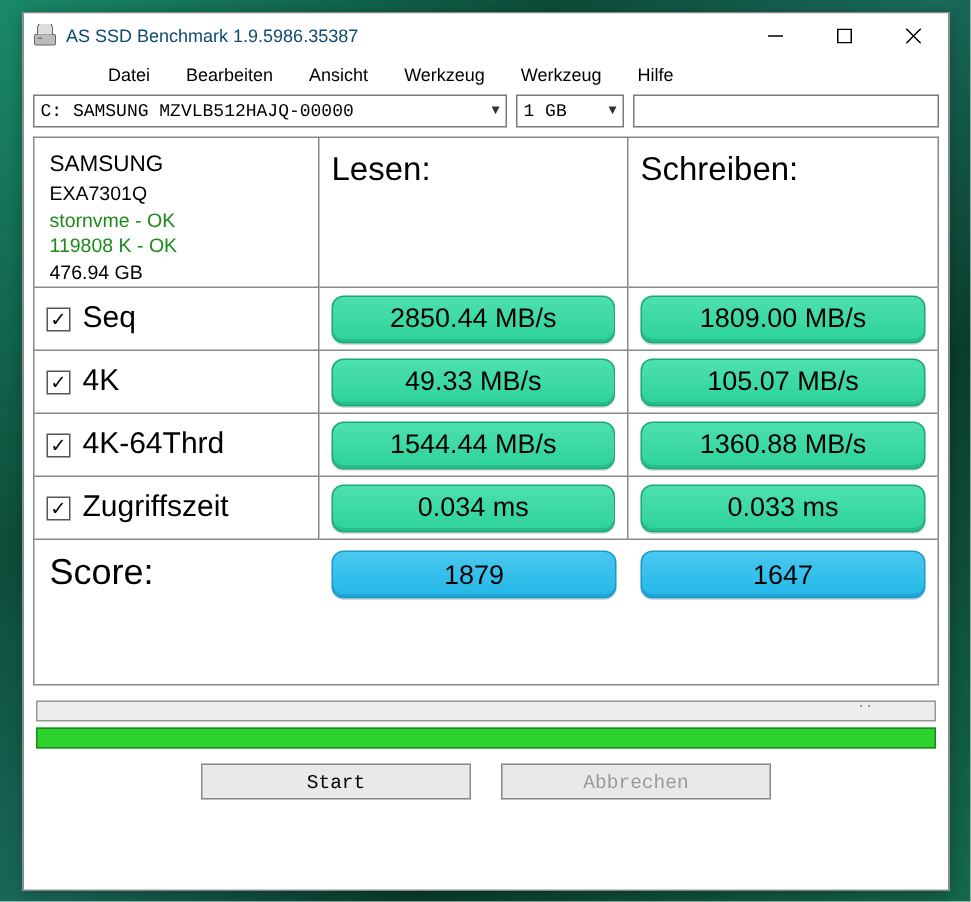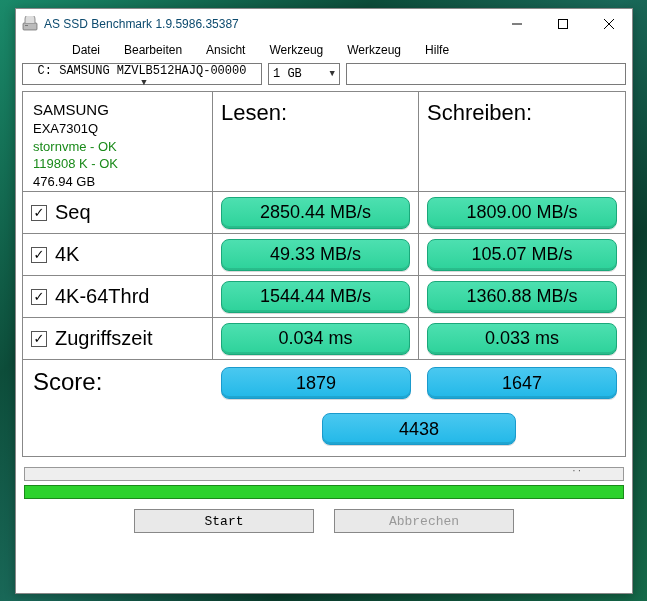--- a/index.html
+++ b/index.html
@@ -65,21 +65,21 @@
     background: #fff;
     height: 22px;
     padding: 0 4px;
     font-family: "Courier New", monospace;
     font-size: 12px;
     display: flex;
     align-items: center;
     justify-content: space-between;
   }
   .select .chev { font-size: 9px; color: #333; margin-left: 4px; }
-  .drive-select { width: 240px; flex-direction: column; }
+  .drive-select { width: 316px; }
   .size-select { width: 72px; }
   .textbox {
     border: 1px solid #7a7a7a;
     background: #fff;
     height: 22px;
     flex: 1;
   }
   .results {
     margin: 0 6px;
     border: 1px solid #888;
@@ -284,23 +284,20 @@
     <div class="cell score-row row-last">
       <div class="score-grid">
         <div class="score-label">Score:</div>
         <div class="score-cell">
             <div class="pill blue">1879</div>
           </div>
         <div class="score-cell">
             <div class="pill blue">1647</div>
           </div>
         <div></div>
-        <div class="score-total">
-            <div class="pill blue">4438</div>
-          </div>
       </div>
     </div>
 
   </div>
 
   <div class="progressbar">
     <span class="handle">··</span>
   </div>
   <div class="progressbar2"></div>
 

